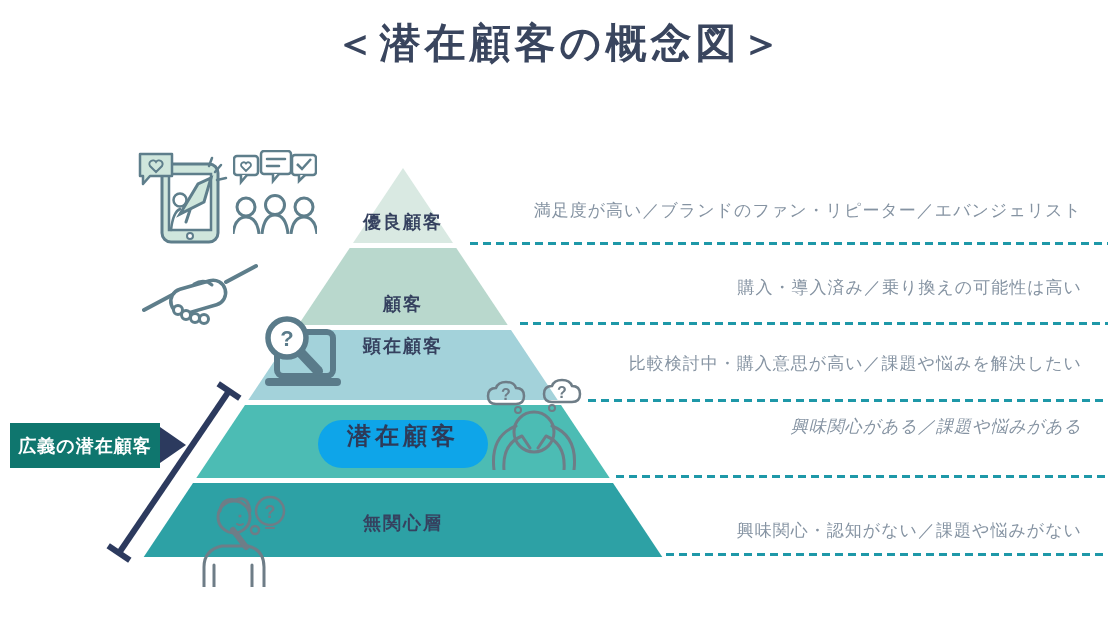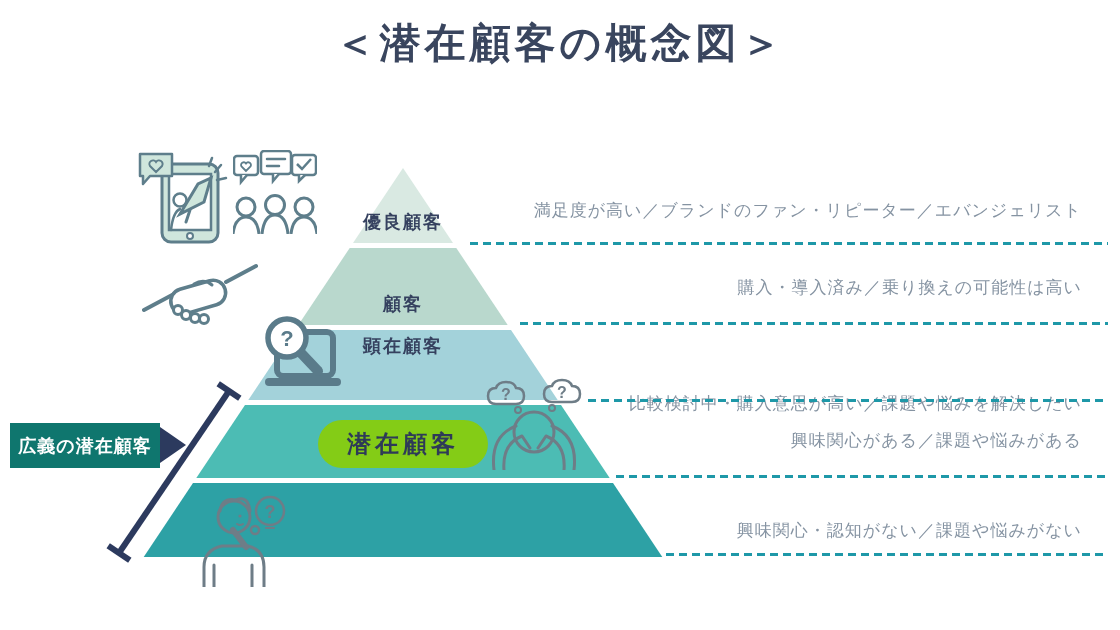--- a/index.html
+++ b/index.html
@@ -14,22 +14,22 @@
   .abs{position:absolute;}
   .title{
     top:16px;left:0;width:100%;text-align:center;
     font-size:41px;font-weight:800;letter-spacing:4px;color:#39455e;
   }
   .lvl-label{
     left:143px;width:520px;text-align:center;
     font-size:18px;font-weight:bold;color:#35415f;letter-spacing:2px;
   }
   .pill{
-    left:318px;top:420px;width:170px;height:48px;background:#84cc16;
-    border-radius:26px;display:flex;align-items:center;justify-content:center;
+    left:318px;top:420px;width:170px;height:48px;background:#0ea5e9;
+    border-radius:26px;display:flex;align-items:flex-start;justify-content:center;
   }
   .pill span{
     font-size:24px;font-weight:bold;color:#2e3a58;letter-spacing:4px;
   }
   .desc{
     right:38px;text-align:right;font-size:17px;color:#8593a2;
     letter-spacing:1px;line-height:22px;white-space:nowrap;
   }
   .dash{
     height:3px;
@@ -65,25 +65,26 @@
     <polygon points="102,237 418,237 466.7,310 53.3,310" fill="#4cbcb4"></polygon>
     <polygon points="50,315 470,315 519.3,389 0.7,389" fill="#2da1a5"></polygon>
   </svg>
 
   <div class="abs lvl-label" style="top:210px;">優良顧客</div>
   <div class="abs lvl-label" style="top:292px;">顧客</div>
   <div class="abs lvl-label" style="top:334px;">顕在顧客</div>
   <div class="abs pill">
     <span>潜在顧客</span>
   </div>
+  <div class="abs lvl-label" style="top:511px;">無関心層</div>
 
   <div class="abs desc" style="top:277px;">購入・導入済み／乗り換えの可能性は高い</div>
   <div class="abs desc" style="top:200px;">満足度が高い／ブランドのファン・リピーター／エバンジェリスト</div>
-  <div class="abs desc" style="top:353px;margin-top:40px;">比較検討中・購入意思が高い／課題や悩みを解決したい</div>
-  <div class="abs desc" style="top:430px;">興味関心がある／課題や悩みがある</div>
+  <div class="abs desc" style="top:353px;">比較検討中・購入意思が高い／課題や悩みを解決したい</div>
+  <div class="abs desc" style="top:416px;font-style:italic;">興味関心がある／課題や悩みがある</div>
   <div class="abs desc" style="top:520px;">興味関心・認知がない／課題や悩みがない</div>
 
   <div class="abs dash" style="top:242px;left:470px;width:638px;"></div>
   <div class="abs dash" style="top:322px;left:520px;width:588px;"></div>
   <div class="abs dash" style="top:399px;left:588px;width:520px;"></div>
   <div class="abs dash" style="top:475px;left:616px;width:492px;"></div>
   <div class="abs dash" style="top:553px;left:666px;width:442px;"></div>
 
   <div class="abs callout">
     <span>広義の潜在顧客</span>

